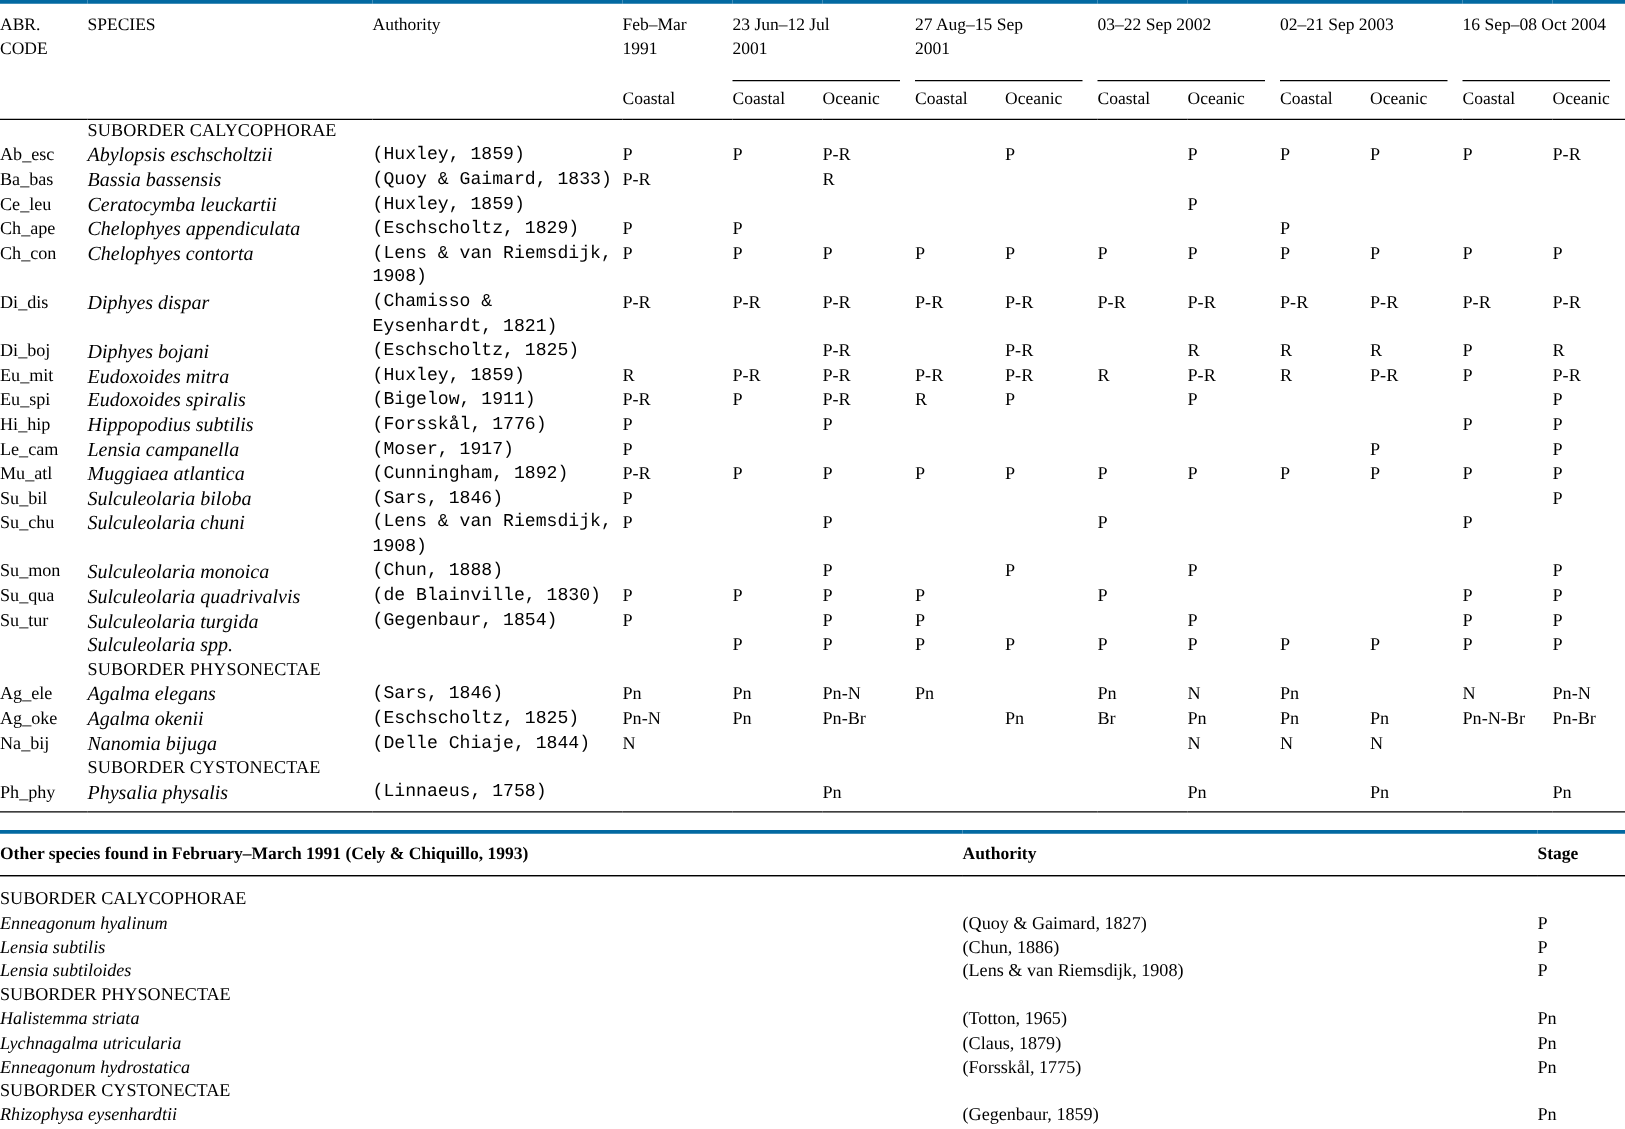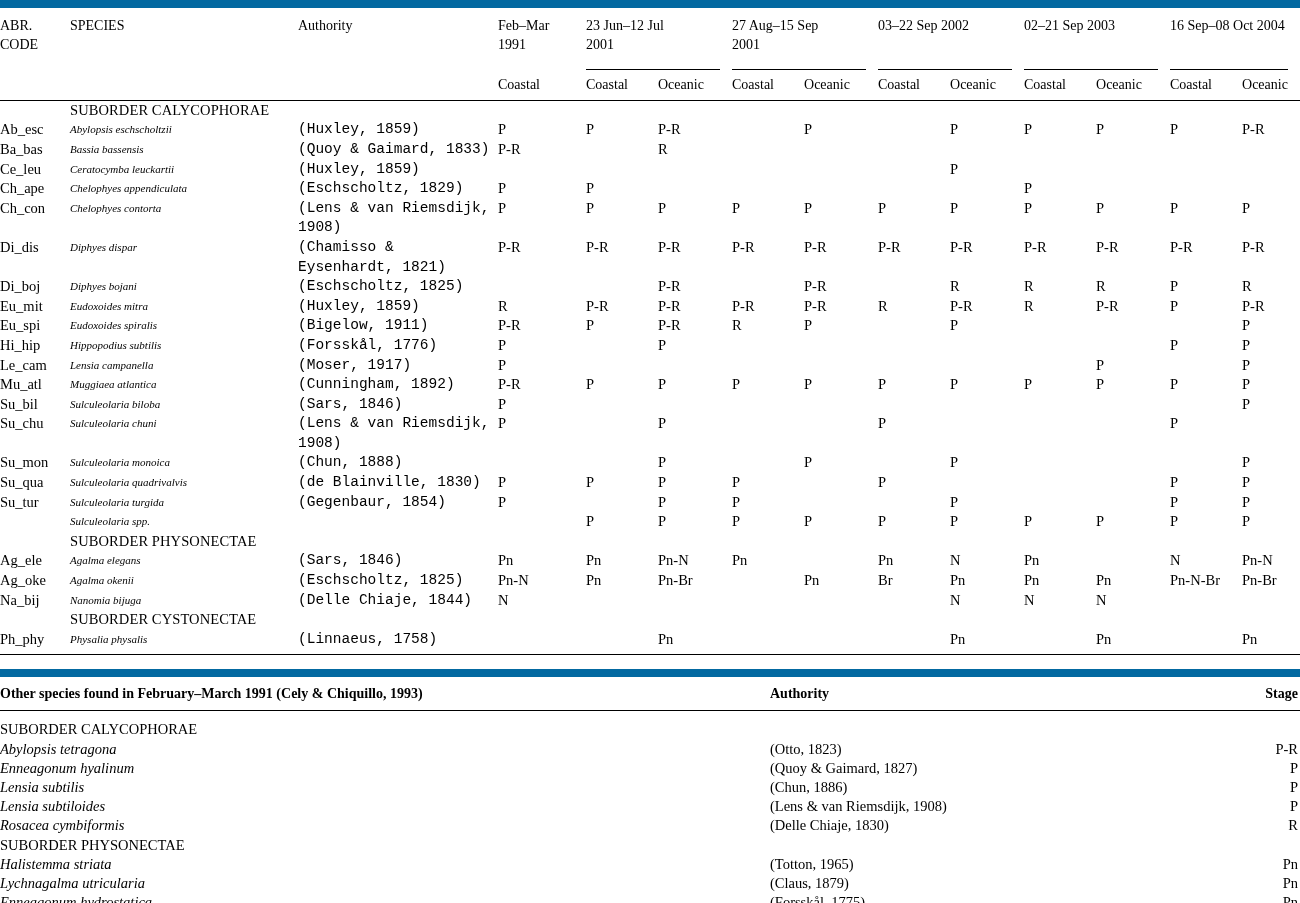--- a/index.html
+++ b/index.html
@@ -28,21 +28,21 @@
     table-layout: fixed;
     font-size: 14.5px;
   }
   table.t1 th, table.t1 td {
     padding: 0;
     vertical-align: top;
     text-align: left;
     font-weight: normal;
   }
 
-  .rule-top { border-top: 8px solid #0369a1; }
+  .rule-top { border-top: 3px solid #0369a1; }
   .rule-bot { border-bottom: 1.8px solid #000; padding-left: 45px; }
 
   
   .hdr-cell {
     font-weight: bold;
     font-size: 14px;
     line-height: 1.35;
     padding-top: 9px !important;
   }
   .hdr-first {
@@ -70,21 +70,21 @@
     padding-top: 9px !important;
     line-height: 1.35;
   }
 
   .sec-row td { padding-top: 2px; }
   .suborder {
     font-size: 14.5px;
     letter-spacing: 0.1px;
   }
   .sp-code { font-size: 14.5px; }
-  .sp-name { font-style: italic; font-size: 11px; }
+  .sp-name { font-style: italic; font-size: 16px; }
   .sp-auth { font-size: 14.5px; font-family: Liberation Mono, monospace; }
   .cellval { font-size: 14.5px; }
 
   tr.datarow td { line-height: 19.6px; height: 19.6px; }
   tr.sec-row td { line-height: 19.6px; height: 19.6px; }
 
   
   .t2wrap { margin-top: 14px; }
   table.t2 {
     border-collapse: collapse;
@@ -100,21 +100,21 @@
   }
   .t2 .hd {
     font-weight: bold;
     font-size: 14px;
     padding-top: 9px !important;
     padding-bottom: 8px !important;
     margin-left: 22px;
   }
   .t2 tr.d td { line-height: 19.2px; height: 19.2px; }
   .t2 .ital { font-style: italic; }
-  .t2 .stage { text-align: right; padding-right: 2px; }
+  .t2 .stage { text-align: left; padding-right: 2px; }
   .t2 .auth2 { }
   .spacer-row td { height: 9px; line-height: 9px; }
 </style>
 </head>
 <body>
 
 <div class="page">
 
   <table class="t1">
     <colgroup>
@@ -615,45 +615,35 @@
             <td></td>
             <td></td>
             <td></td>
           </tr>
           <tr class="d">
             <td>SUBORDER CALYCOPHORAE</td>
             <td></td>
             <td class="stage"></td>
           </tr>
           <tr class="d">
-            <td><span class="ital">Abylopsis tetragona</span></td>
-            <td class="auth2">(Otto, 1823)</td>
-            <td class="stage">P-R</td>
-          </tr>
-          <tr class="d">
             <td><span class="ital">Enneagonum hyalinum</span></td>
             <td class="auth2">(Quoy &amp; Gaimard, 1827)</td>
             <td class="stage">P</td>
           </tr>
           <tr class="d">
             <td><span class="ital">Lensia subtilis</span></td>
             <td class="auth2">(Chun, 1886)</td>
             <td class="stage">P</td>
           </tr>
           <tr class="d">
             <td><span class="ital">Lensia subtiloides</span></td>
             <td class="auth2">(Lens &amp; van Riemsdijk, 1908)</td>
             <td class="stage">P</td>
           </tr>
           <tr class="d">
-            <td><span class="ital">Rosacea cymbiformis</span></td>
-            <td class="auth2">(Delle Chiaje, 1830)</td>
-            <td class="stage">R</td>
-          </tr>
-          <tr class="d">
             <td>SUBORDER PHYSONECTAE</td>
             <td></td>
             <td class="stage"></td>
           </tr>
           <tr class="d">
             <td><span class="ital">Halistemma striata</span></td>
             <td class="auth2">(Totton, 1965)</td>
             <td class="stage">Pn</td>
           </tr>
           <tr class="d">

